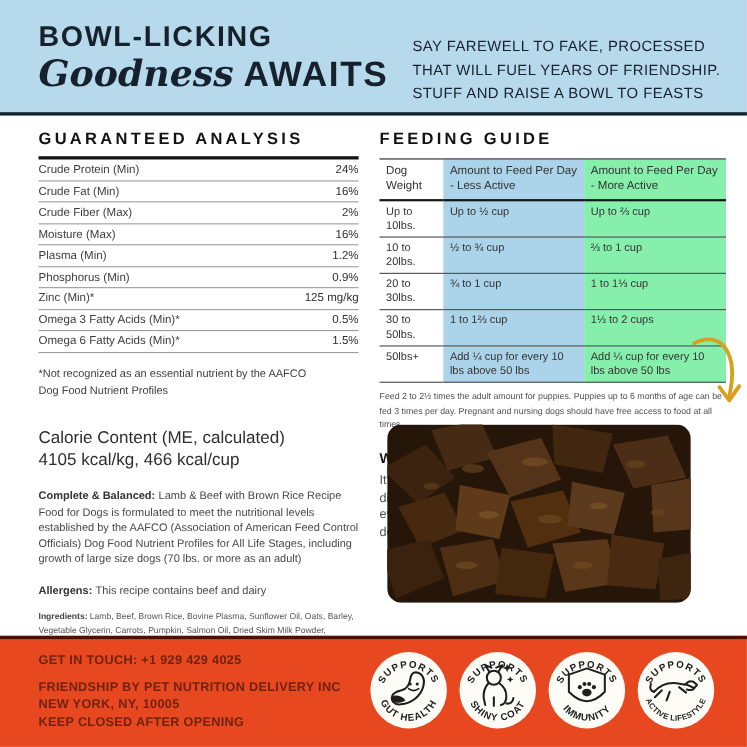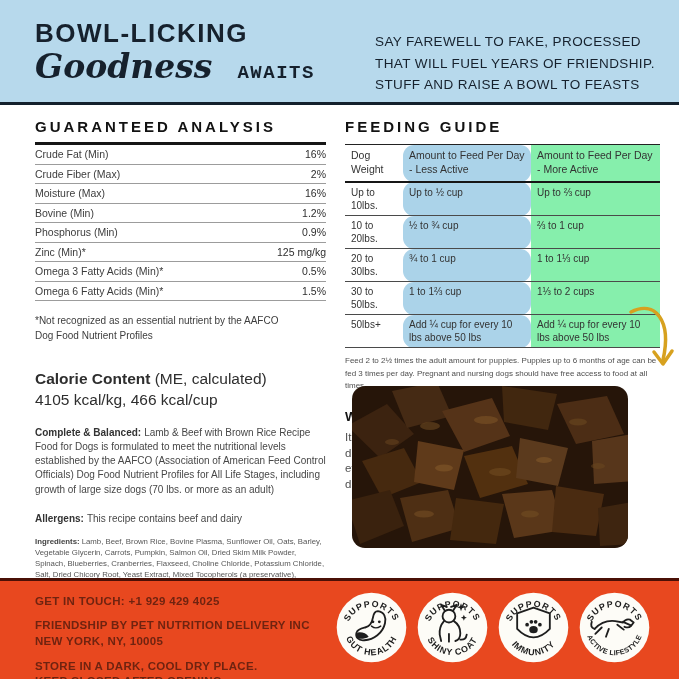--- a/index.html
+++ b/index.html
@@ -4,54 +4,54 @@
 <style>
   html,body{margin:0;padding:0;background:#fff;}
   .sheet{position:relative;width:679px;height:679px;background:#fff;overflow:hidden;
          font-family:"Liberation Sans",sans-serif;color:#333;}
 
   
   .banner{position:absolute;left:0;top:0;width:679px;height:102px;background:#b7d9ec;
           border-bottom:3px solid #13202c;}
   .banner-title{position:absolute;left:35px;top:20px;color:#16212d;line-height:1.0;}
   .banner-line1{font-size:26px;font-weight:800;letter-spacing:1.5px;}
-  .banner-line2{margin-top:4px;display:flex;align-items:baseline;gap:25px;}
+  .banner-line2{margin-top:4px;display:flex;align-items:baseline;gap:9px;}
   .script{font-family:"DejaVu Serif",serif;font-style:italic;font-weight:700;font-size:33px;}
-  .awaits{font-size:19px;font-weight:800;letter-spacing:1.5px;font-family:Liberation Mono, monospace;}
+  .awaits{font-size:32px;font-weight:800;letter-spacing:1.5px;}
   .banner-tagline{position:absolute;left:375px;top:31px;font-size:13.5px;font-weight:400;
           letter-spacing:.4px;line-height:1.6;color:#16212d;}
 
   
   .col-left{position:absolute;left:35px;top:118px;width:291px;}
   .col-right{position:absolute;left:345px;top:118px;width:315px;}
   .sec-title{font-size:15px;font-weight:700;letter-spacing:3px;color:#121212;}
   .ga-title{border-bottom:3px solid #161616;padding-bottom:7px;}
 
   
   .ga-row{display:flex;justify-content:space-between;align-items:baseline;
           border-bottom:1px solid #9c9c9c;padding:3px 0 3.5px 0;}
   .ga-label{font-size:10.5px;color:#3d3d3d;}
   .ga-value{font-size:10.5px;color:#2e2e2e;}
   .ga-footnote{margin-top:12px;font-size:10px;line-height:1.5;color:#3d3d3d;width:250px;}
 
   .calorie{margin-top:26px;color:#2e2e2e;font-size:15.5px;line-height:1.35;}
-  .calorie b{font-weight:700;}
+  .calorie b{font-weight:400;}
   .para{margin-top:15px;font-size:10px;line-height:1.42;color:#474747;}
   .para b{color:#333;margin-right:3px;}
   .ingredients{margin-top:10px;font-size:7.8px;line-height:1.42;color:#565656;}
   .ingredients b{margin-right:2px;color:#444;}
 
   
   table.fg{margin-top:9px;border-collapse:collapse;width:315px;border-top:1.5px solid #222;}
   table.fg th{font-size:10.5px;font-weight:400;text-align:left;vertical-align:top;
           padding:4px 6px 5px 6px;color:#333;line-height:1.3;}
   table.fg tbody td{font-size:10px;color:#333;padding:3px 6px;line-height:1.3;vertical-align:top;}
   table.fg thead tr{border-bottom:2.5px solid #161616;}
   table.fg tbody tr{border-bottom:1.2px solid #4a4a4a;}
-  .c-blue{background:#abd3e9;border-radius:11px;}
+  .c-blue{background:#abd3e9;}
   .c-yellow{background:#86efac;}
   col.w1{width:58px;}col.w2{width:128px;}col.w3{width:129px;}
   .fg-footnote{margin-top:7px;font-size:8px;line-height:1.55;color:#4f4f4f;width:312px;}
 
   .why{margin-top:17px;}
   .why-title{font-size:13px;font-weight:700;letter-spacing:2.5px;color:#141414;}
   .why-text{margin-top:6px;font-size:11.5px;line-height:1.34;color:#4f4f4f;width:282px;}
 
   .arrow-wrap{position:absolute;left:627px;top:300px;width:50px;height:82px;}
 
@@ -91,33 +91,37 @@
       <div>THAT WILL FUEL YEARS OF FRIENDSHIP.</div>
       <div>STUFF AND RAISE A BOWL TO FEASTS</div>
     </div>
   </div>
 
   <div class="col-left">
     <div class="sec-title ga-title">GUARANTEED ANALYSIS</div>
 
     <div>
       <div class="ga-row">
+          <span class="ga-label">Crude Protein (Min)</span>
+          <span class="ga-value">24%</span>
+        </div>
+      <div class="ga-row">
           <span class="ga-label">Crude Fat (Min)</span>
           <span class="ga-value">16%</span>
         </div>
       <div class="ga-row">
           <span class="ga-label">Crude Fiber (Max)</span>
           <span class="ga-value">2%</span>
         </div>
       <div class="ga-row">
           <span class="ga-label">Moisture (Max)</span>
           <span class="ga-value">16%</span>
         </div>
       <div class="ga-row">
-          <span class="ga-label">Bovine (Min)</span>
+          <span class="ga-label">Plasma (Min)</span>
           <span class="ga-value">1.2%</span>
         </div>
       <div class="ga-row">
           <span class="ga-label">Phosphorus (Min)</span>
           <span class="ga-value">0.9%</span>
         </div>
       <div class="ga-row">
           <span class="ga-label">Zinc (Min)*</span>
           <span class="ga-value">125 mg/kg</span>
         </div>
@@ -246,21 +250,20 @@
       <ellipse cx="40" cy="56" rx="7" ry="3" fill="#6b4720" opacity=".5"></ellipse>
       <ellipse cx="246" cy="80" rx="7" ry="3" fill="#6b4720" opacity=".5"></ellipse>
     </g>
   </svg>
 
   <div class="footer">
     <div class="footer-text">
       <div class="f-contact">GET IN TOUCH: +1 929 429 4025</div>
       <div>FRIENDSHIP BY PET NUTRITION DELIVERY INC</div>
       <div>NEW YORK, NY, 10005</div>
-      <div class="f-storage">STORE IN A DARK, COOL DRY PLACE.</div>
       <div>KEEP CLOSED AFTER OPENING</div>
     </div>
   </div>
 
   <div class="badge b1">
     <svg viewBox="0 0 100 100" width="71" height="71">
       <defs>
         <path id="at1" d="M 15,56 A 35,35 0 0 1 85,56"></path>
         <path id="ab1" d="M 11,50 A 39,39 0 0 0 89,50"></path>
       </defs>

